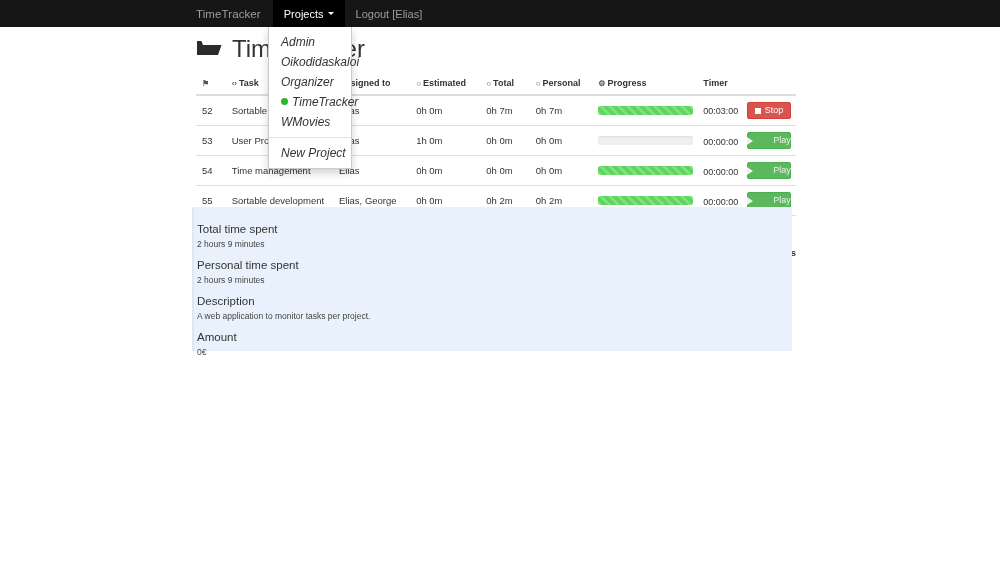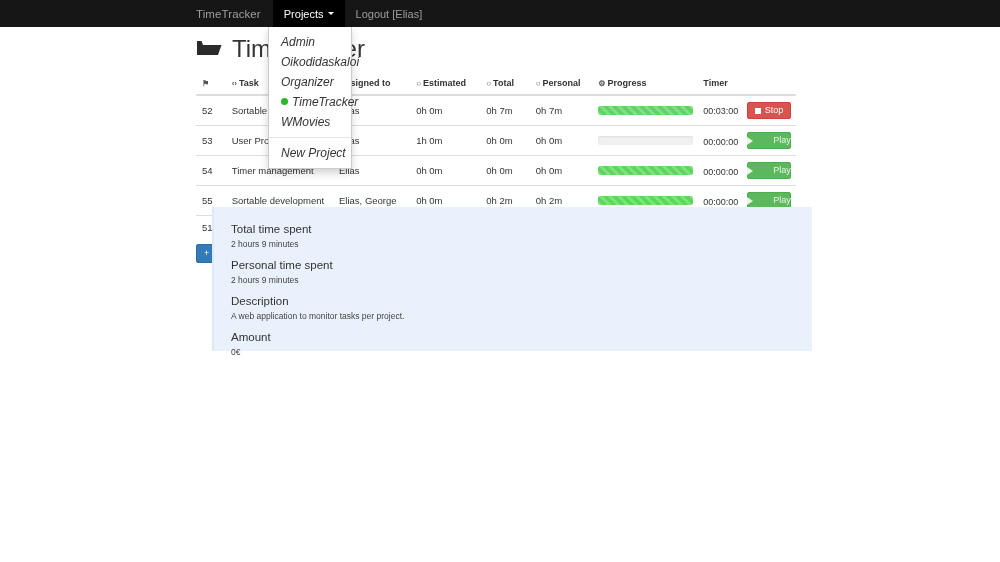--- a/index.html
+++ b/index.html
@@ -215,25 +215,25 @@
   .spacer { flex: 1; }
   .time-spent {
     font-size: 9px;
     color: #333;
   }
   .time-spent b { font-weight: bold; }
 
   
   .info-panel {
     position: absolute;
-    left: 212px; top: 207px;
+    left: 192px; top: 207px;
     width: 600px; height: 144px;
     background: #e9f2fc;
     border-left: 2px solid #dce8f5;
-    padding: 16px 0 0 17px;
+    padding: 16px 0 0 3px;
   }
   .info-h {
     font-size: 11.5px;
     color: #333333;
     font-weight: normal;
     margin: 0 0 4px 0;
   }
   .info-v {
     font-size: 8.5px;
     color: #444444;
@@ -350,21 +350,21 @@
           <span class="timer-val">00:00:00</span>
           <span class="btn btn-play" style="margin-left:6px;">
             <span class="tri"></span>
             <span>Play</span>
           </span>
         </td>
       </tr>
 
       <tr>
         <td>54</td>
-        <td>Timer management</td>
+        <td>Time management</td>
         <td>Elias</td>
         <td>0h 0m</td>
         <td>0h 0m</td>
         <td>0h 0m</td>
         <td>
           <div class="progress">
             <div class="bar" style="width: 100%;"></div>
           </div>
         </td>
         <td>

